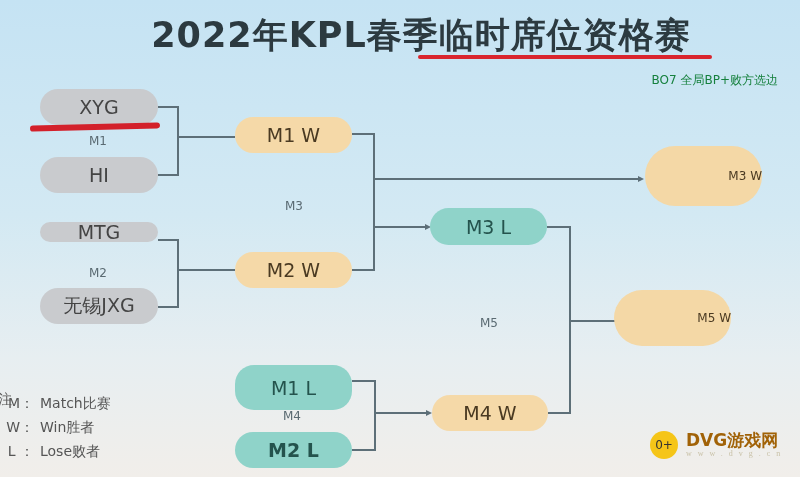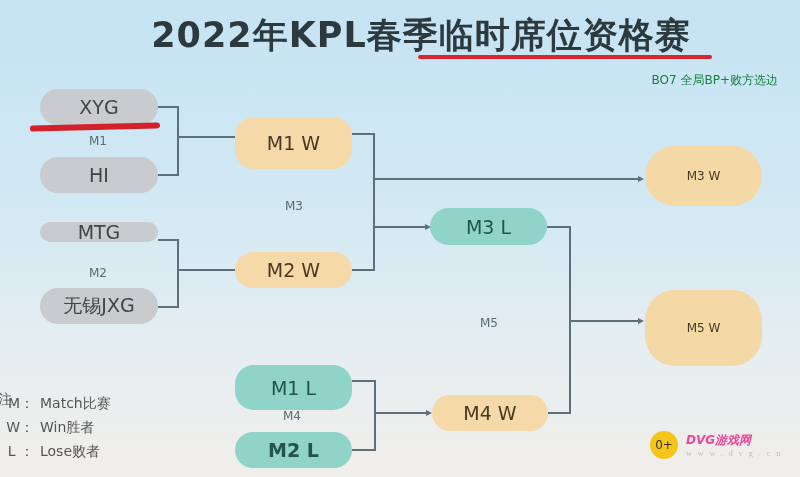--- a/index.html
+++ b/index.html
@@ -20,21 +20,21 @@
     position: absolute; right: 22px; top: 72px; font-size: 12px; color: #15803d;
   }
   .pill {
     position: absolute; border-radius: 19px; display: flex; align-items: center;
     justify-content: center; font-size: 19px; color: #3a3a3a; white-space: nowrap;
   }
   .pill.gray { background: #c9cbce; color: #444; }
   .pill.orange { background: #f5d9a8; color: #4a3a22; }
   .pill.teal { background: #8fd3c9; color: #24534d; }
   .pill.seat {
-    background: #f4d8a6; border-radius: 30px; flex-direction: row; color: #4a3a22;
+    background: #f4d8a6; border-radius: 30px; flex-direction: column; color: #4a3a22; align-items: flex-end;
   }
   .seat .seat-top { font-size: 12px; line-height: 14px; }
   .seat .seat-main { font-size: 18px; line-height: 22px; }
   .mlabel {
     position: absolute; font-size: 12px; color: #5a6a72; text-align: center; width: 40px;
   }
   .line { position: absolute; background: #5d6f78; }
   .arrow {
     position: absolute; width: 0; height: 0;
     border-top: 3px solid transparent; border-bottom: 3px solid transparent;
@@ -51,21 +51,21 @@
   .legend-key { width: 40px; text-align: right; padding-right: 6px; }
   .legend-note { position: absolute; left: -2px; top: 391px; font-size: 14px; color: #555; }
   .logo {
     position: absolute; left: 650px; top: 431px; display: flex; align-items: center;
   }
   .logo-badge {
     width: 28px; height: 28px; border-radius: 50%; background: #f5c518;
     display: flex; align-items: center; justify-content: center; font-size: 12px; color: #333;
   }
   .logo-text { margin-left: 8px; }
-  .logo-main { font-size: 12px; font-weight: bold; color: #ec4899; font-style: italic; line-height: 18px; }
+  .logo-main { font-size: 17px; font-weight: bold; color: #a16207; line-height: 18px; }
   .logo-sub { font-size: 8px; letter-spacing: 6px; color: #c9c2a8; line-height: 10px; font-family: Liberation Serif, serif; }
 </style>
 </head>
 <body>
 
 <div class="title">2022年KPL春季临时席位资格赛</div>
 <div class="title-underline"></div>
 <div class="subtitle">BO7 全局BP+败方选边</div>
 
 <div class="pill gray" style="left:40px;top:89px;width:118px;height:36px;">XYG</div>
@@ -80,21 +80,21 @@
 <div class="line" style="left:158px;top:106px;width:21px;height:2px;"></div>
 <div class="line" style="left:158px;top:174px;width:21px;height:2px;"></div>
 <div class="line" style="left:177px;top:106px;width:2px;height:70px;"></div>
 <div class="line" style="left:177px;top:136px;width:58px;height:2px;"></div>
 
 <div class="line" style="left:158px;top:239px;width:21px;height:2px;"></div>
 <div class="line" style="left:158px;top:306px;width:21px;height:2px;"></div>
 <div class="line" style="left:177px;top:239px;width:2px;height:69px;"></div>
 <div class="line" style="left:177px;top:269px;width:58px;height:2px;"></div>
 
-<div class="pill orange" style="left:235px;top:117px;width:117px;height:52px;">M1 W</div>
+<div class="pill orange" style="left:235px;top:117px;width:117px;height:36px;">M1 W</div>
 <div class="mlabel" style="left:274px;top:199px;">M3</div>
 <div class="pill orange" style="left:235px;top:252px;width:117px;height:36px;">M2 W</div>
 
 <div class="line" style="left:352px;top:133px;width:23px;height:2px;"></div>
 <div class="line" style="left:352px;top:269px;width:23px;height:2px;"></div>
 <div class="line" style="left:373px;top:133px;width:2px;height:138px;"></div>
 <div class="line" style="left:373px;top:178px;width:266px;height:2px;"></div>
 <div class="arrow" style="left:638px;top:176px;"></div>
 <div class="line" style="left:373px;top:226px;width:53px;height:2px;"></div>
 <div class="arrow" style="left:425px;top:224px;"></div>
@@ -106,21 +106,21 @@
 </div>
 
 <div class="mlabel" style="left:469px;top:316px;">M5</div>
 
 <div class="line" style="left:547px;top:226px;width:24px;height:2px;"></div>
 <div class="line" style="left:569px;top:226px;width:2px;height:188px;"></div>
 <div class="line" style="left:548px;top:412px;width:23px;height:2px;"></div>
 <div class="line" style="left:569px;top:320px;width:70px;height:2px;"></div>
 <div class="arrow" style="left:638px;top:318px;"></div>
 
-<div class="pill seat" style="left:645px;top:290px;width:117px;height:76px;">
+<div class="pill seat" style="left:614px;top:290px;width:117px;height:56px;">
   <span class="seat-top">M5 W</span>
 </div>
 
 <div class="pill teal" style="left:235px;top:365px;width:117px;height:45px;">M1 L</div>
 <div class="mlabel" style="left:272px;top:409px;">M4</div>
 <div class="pill teal" style="left:235px;top:432px;width:117px;height:36px;font-weight:bold;">M2 L</div>
 
 <div class="line" style="left:352px;top:380px;width:24px;height:2px;"></div>
 <div class="line" style="left:352px;top:449px;width:24px;height:2px;"></div>
 <div class="line" style="left:374px;top:380px;width:2px;height:71px;"></div>

